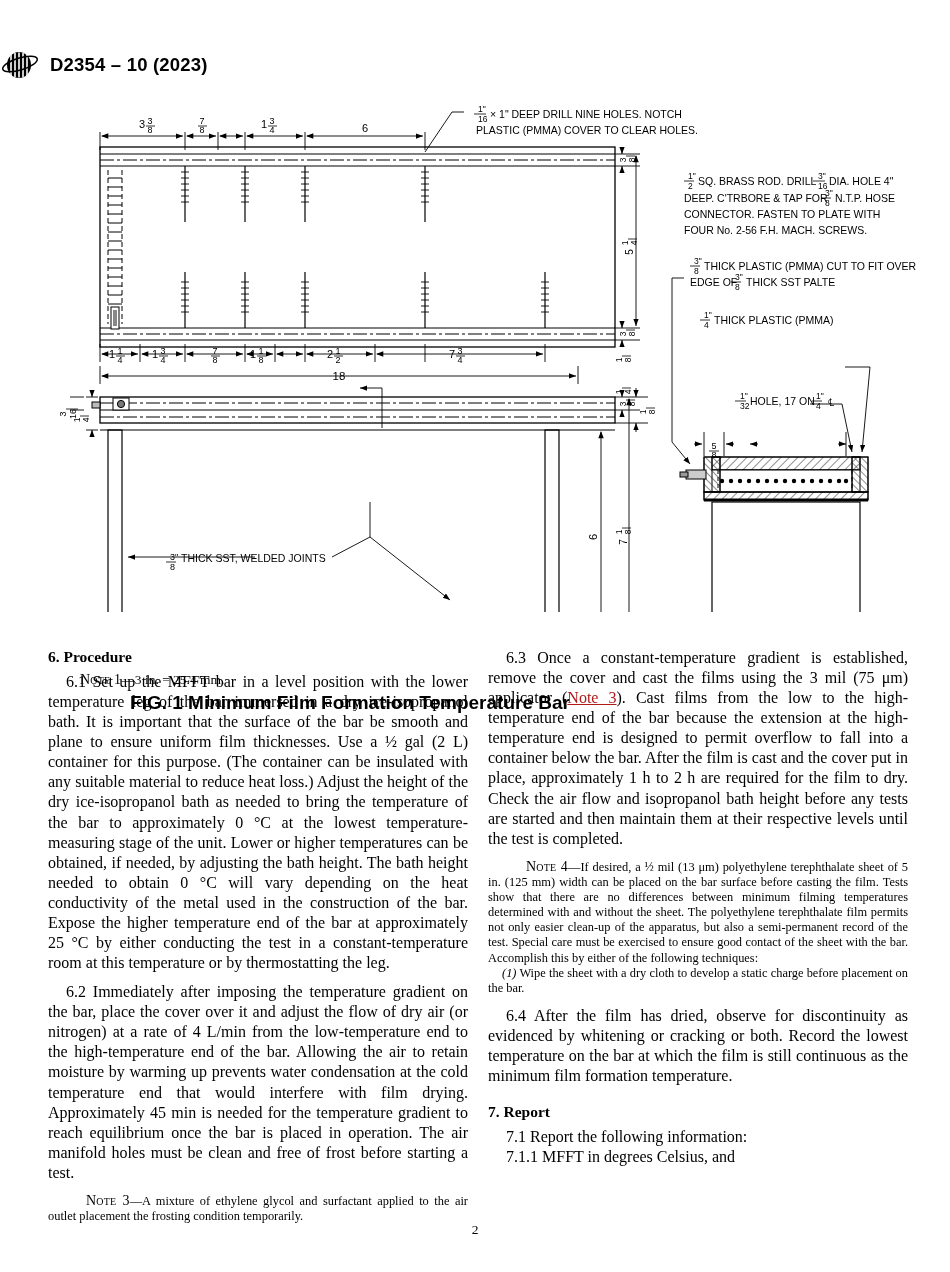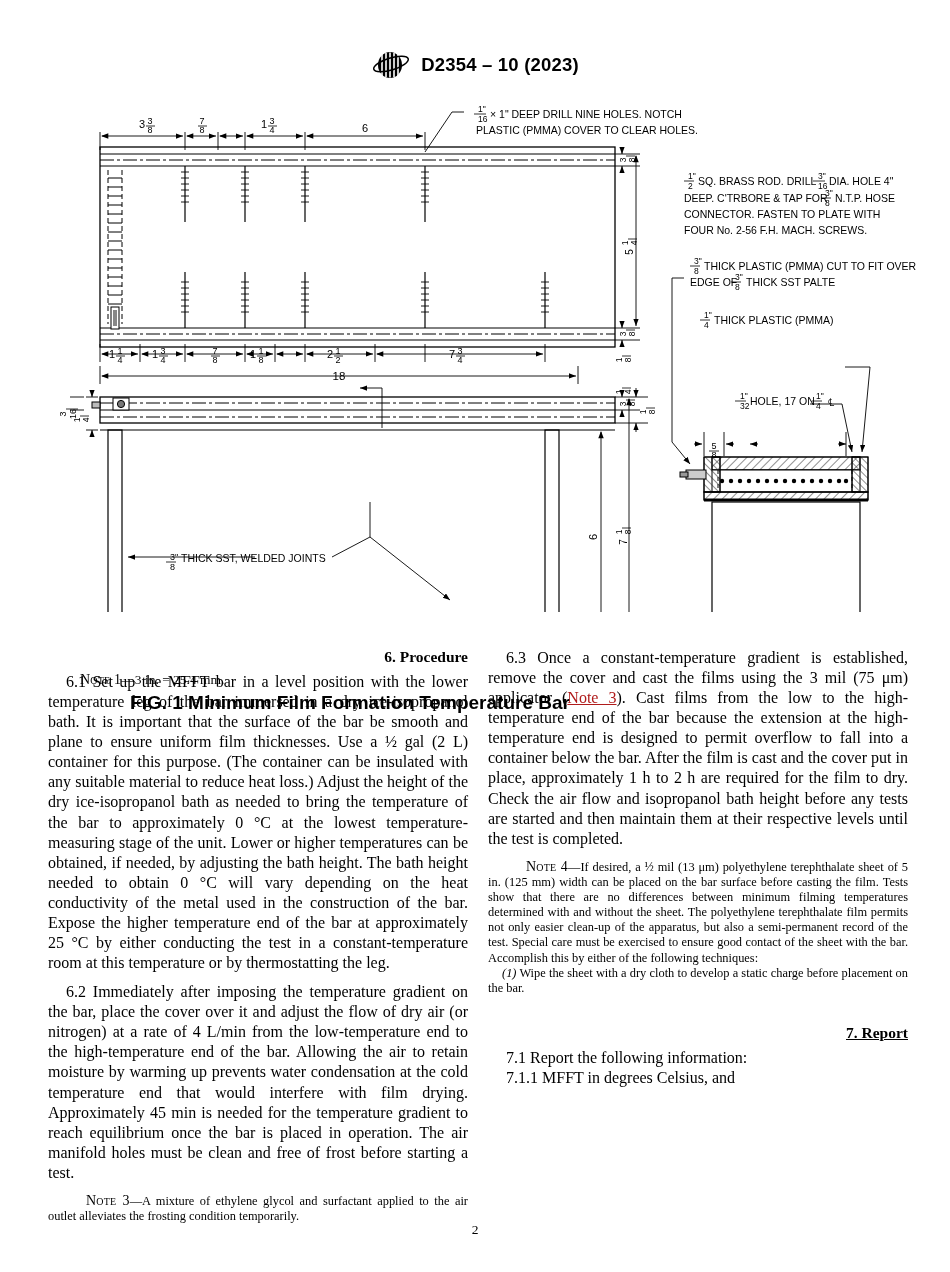--- a/index.html
+++ b/index.html
@@ -23,21 +23,20 @@
 
   
   .header {
     position: absolute;
     top: 50px;
     left: 0;
     width: 950px;
     text-align: center;
     display: flex;
     align-items: center;
-    justify-content: center;
     gap: 10px;
   }
   .astm-logo {
     width: 40px;
     height: 30px;
     position: relative;
     display: inline-block;
   }
   .header-title {
     font-family: "Liberation Sans", sans-serif;
@@ -94,23 +93,22 @@
     width: 420px;
   }
   .col-left  { left: 0; }
   .col-right { left: 440px; }
 
   h3.sec {
     font-size: 15.5px;
     font-weight: bold;
     margin: 0 0 6px 0;
     font-family: "Liberation Serif", serif;
-    text-align: right;
-  }
-  h3.sec.spaced { margin-top: 28px; text-decoration: underline; }
+  }
+  h3.sec.spaced { margin-top: 17px; }
 
   p.body {
     font-size: 16px;
     line-height: 1.255;
     text-align: justify;
     margin: 0 0 9px 0;
     text-indent: 18px;
     hyphens: auto;
   }
   p.body.tight { margin-bottom: 0; }
@@ -668,34 +666,35 @@
     <div class="fig-caption">FIG. 1 Minimum Film Formation Temperature Bar</div>
   </div>
 
   <div class="columns">
 
     <div class="col col-left">
       <h3 class="sec">6.  Procedure</h3>
       <p class="body">6.1  Set up the MFFT bar in a level position with the lower temperature leg of the bar immersed in a dry ice-isopropanol bath. It is important that the surface of the bar be smooth and plane to ensure uniform film thicknesses. Use a ½ gal (2 L) container for this purpose. (The container can be insulated with any suitable material to reduce heat loss.) Adjust the height of the dry ice-isopropanol bath as needed to bring the temperature of the bar to approximately 0 °C at the lowest temperature-measuring stage of the unit. Lower or higher temperatures can be obtained, if needed, by adjusting the bath height. The bath height needed to obtain 0 °C will vary depending on the heat conductivity of the metal used in the construction of the bar. Expose the higher temperature end of the bar at approximately 25 °C by either conducting the test in a constant-temperature room at this temperature or by thermostatting the leg.</p>
       <p class="body">6.2  Immediately after imposing the temperature gradient on the bar, place the cover over it and adjust the flow of dry air (or nitrogen) at a rate of 4 L/min from the low-temperature end to the high-temperature end of the bar. Allowing the air to retain moisture by warming up prevents water condensation at the cold temperature end that would interfere with film drying. Approximately 45 min is needed for the temperature gradient to reach equilibrium once the bar is placed in operation. The air manifold holes must be clean and free of frost before starting a test.</p>
       <p class="note">
-        <span class="smallcaps">Note 3</span><span>—A mixture of ethylene glycol and surfactant applied to the air outlet alleviates the frosting condition temporarily.</span>
+        <span class="smallcaps">Note 3</span><span>—A mixture of ethylene glycol and surfactant applied to the air outlet placement the frosting condition temporarily.</span>
       </p>
     </div>
 
     <div class="col col-right">
       <p class="body"><span>6.3  Once a constant-temperature gradient is established, remove the cover and cast the films using the 3 mil (75 μm) applicator (</span><a class="lnk" href="#">Note 3</a><span>). Cast films from the low to the high-temperature end of the bar because the extension at the high-temperature end is designed to permit overflow to fall into a container below the bar. After the film is cast and the cover put in place, approximately 1 h to 2 h are required for the film to dry. Check the air flow and isopropanol bath height before any tests are started and then maintain them at their respective levels until the test is completed.</span></p>
 
       <p class="note">
         <span class="smallcaps">Note 4</span><span>—If desired, a ½ mil (13 μm) polyethylene terephthalate sheet of 5 in. (125 mm) width can be placed on the bar surface before casting the film. Tests show that there are no differences between minimum filming temperatures determined with and without the sheet. The polyethylene terephthalate film permits not only easier clean-up of the apparatus, but also a semi-permanent record of the test. Special care must be exercised to ensure good contact of the sheet with the bar. Accomplish this by either of the following techniques:</span>
       </p>
       <p class="note sub">
         <span class="ital">(1)</span><span> Wipe the sheet with a dry cloth to develop a static charge before placement on the bar.</span>
       </p>
 
+      <p class="body" style="margin-top:10px">6.4  After the film has dried, observe for discontinuity as evidenced by whitening or cracking or both. Record the lowest temperature on the bar at which the film is still continuous as the minimum film formation temperature.</p>
 
       <h3 class="sec spaced">7.  Report</h3>
       <p class="body tight">7.1  Report the following information:</p>
       <p class="body tight">7.1.1  MFFT in degrees Celsius, and</p>
     </div>
   </div>
 
   <div class="page-number">2</div>
 </div>
 

